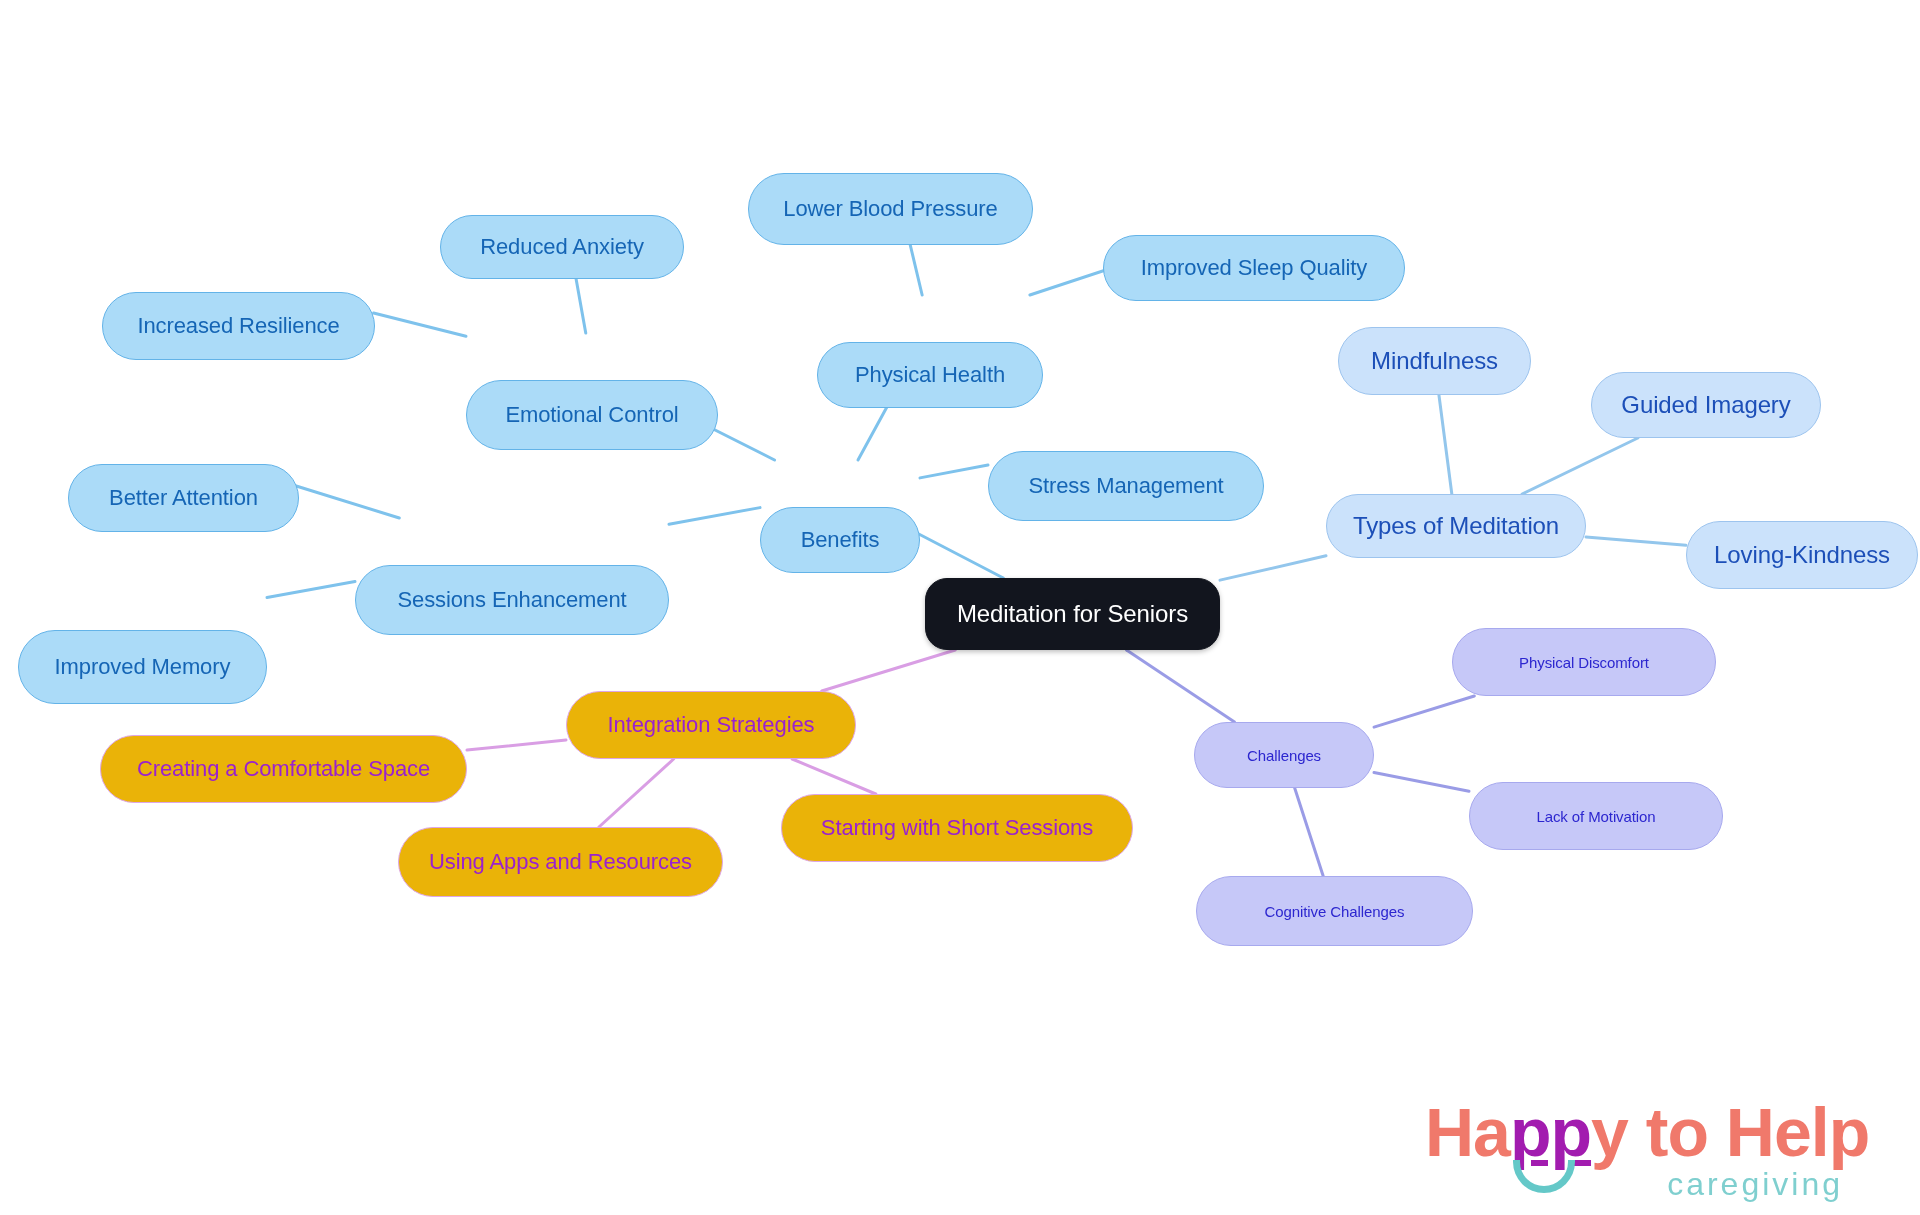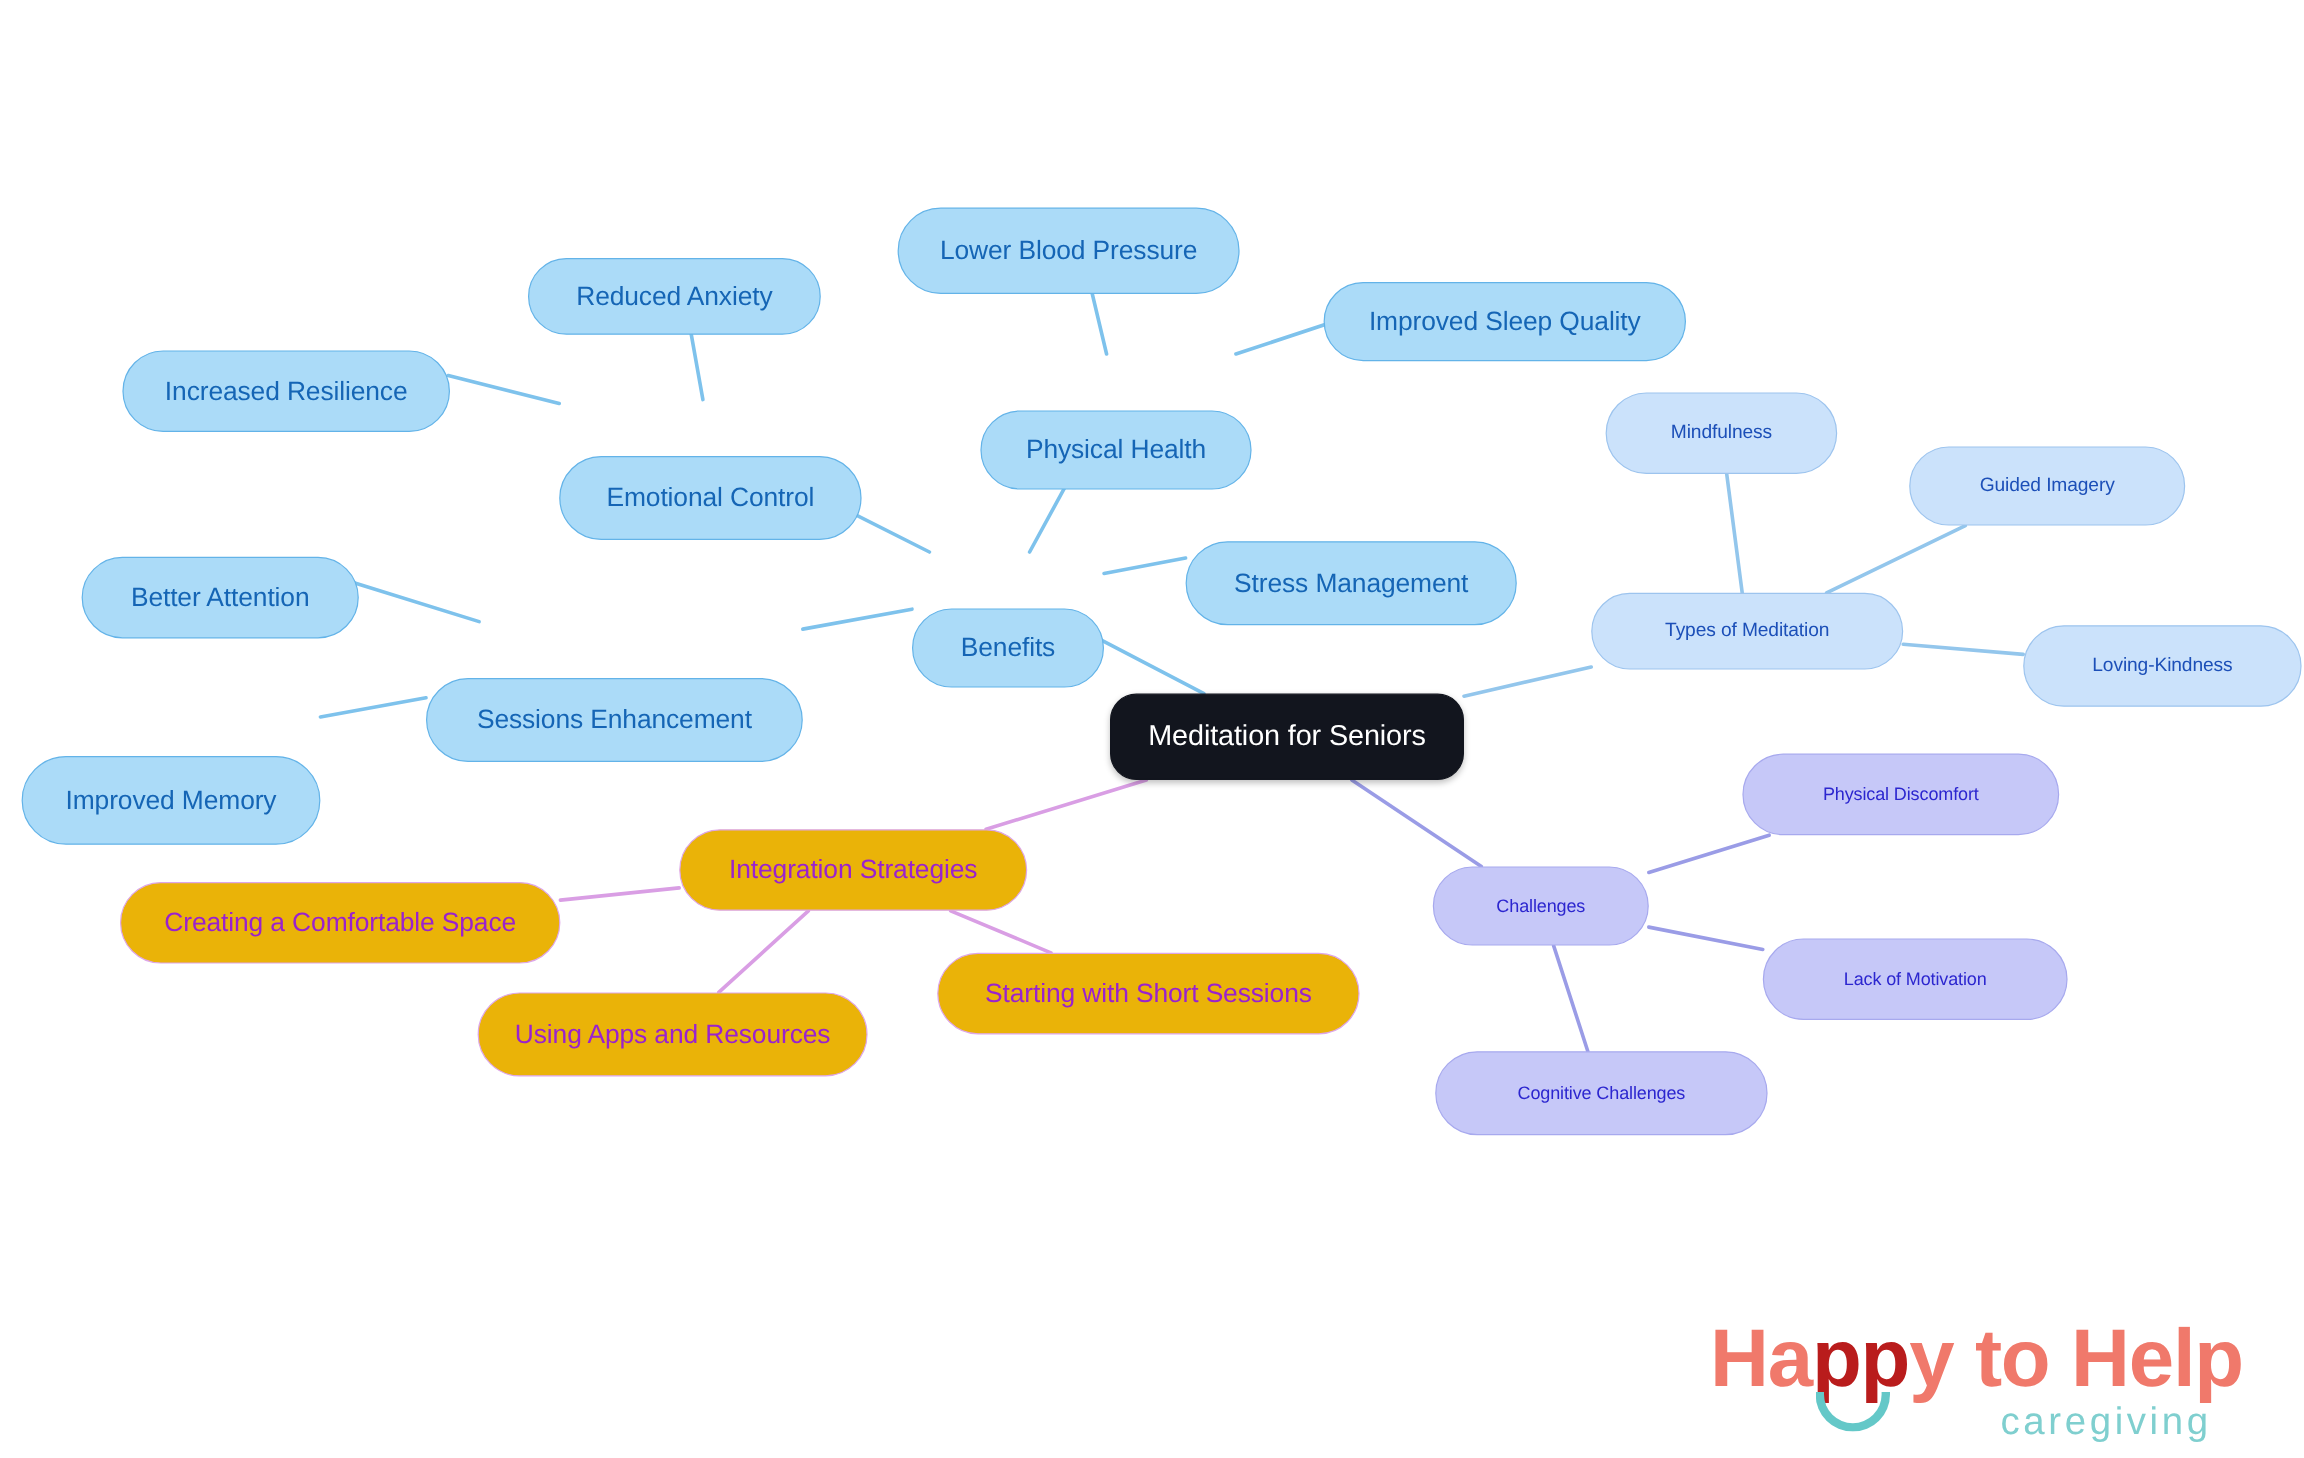--- a/index.html
+++ b/index.html
@@ -56,21 +56,21 @@
     border-color: #63B3E8;
     color: #1565B5;
     font-size: 22px;
     margin-top: 47px;
   }
   
   .node.lightblue {
     background: #CBE2FB;
     border-color: #9DC4EE;
     color: #1C4FB8;
-    font-size: 16px;
+    font-size: 24px;
     text-align: right;
   }
   
   .node.purple {
     background: #C6C8F8;
     border-color: #A7A9EE;
     color: #2C26CF;
     font-size: 15px;
   }
   
@@ -93,21 +93,22 @@
     left: 0;
     top: 0;
     font-size: 68px;
     font-weight: bold;
     letter-spacing: -1px;
     line-height: 1;
     color: #F0796B;
     white-space: nowrap;
   }
   .logo-wordmark .teal {
-    color: #b91c1c;
+    color: #a21caf;
+    text-decoration: underline;
   }
   .logo-smile {
     position: absolute;
     left: 88px;
     top: 62px;
     width: 48px;
     height: 26px;
     border: 7px solid #64C8C8;
     border-top: none;
     border-radius: 0 0 48px 48px;

